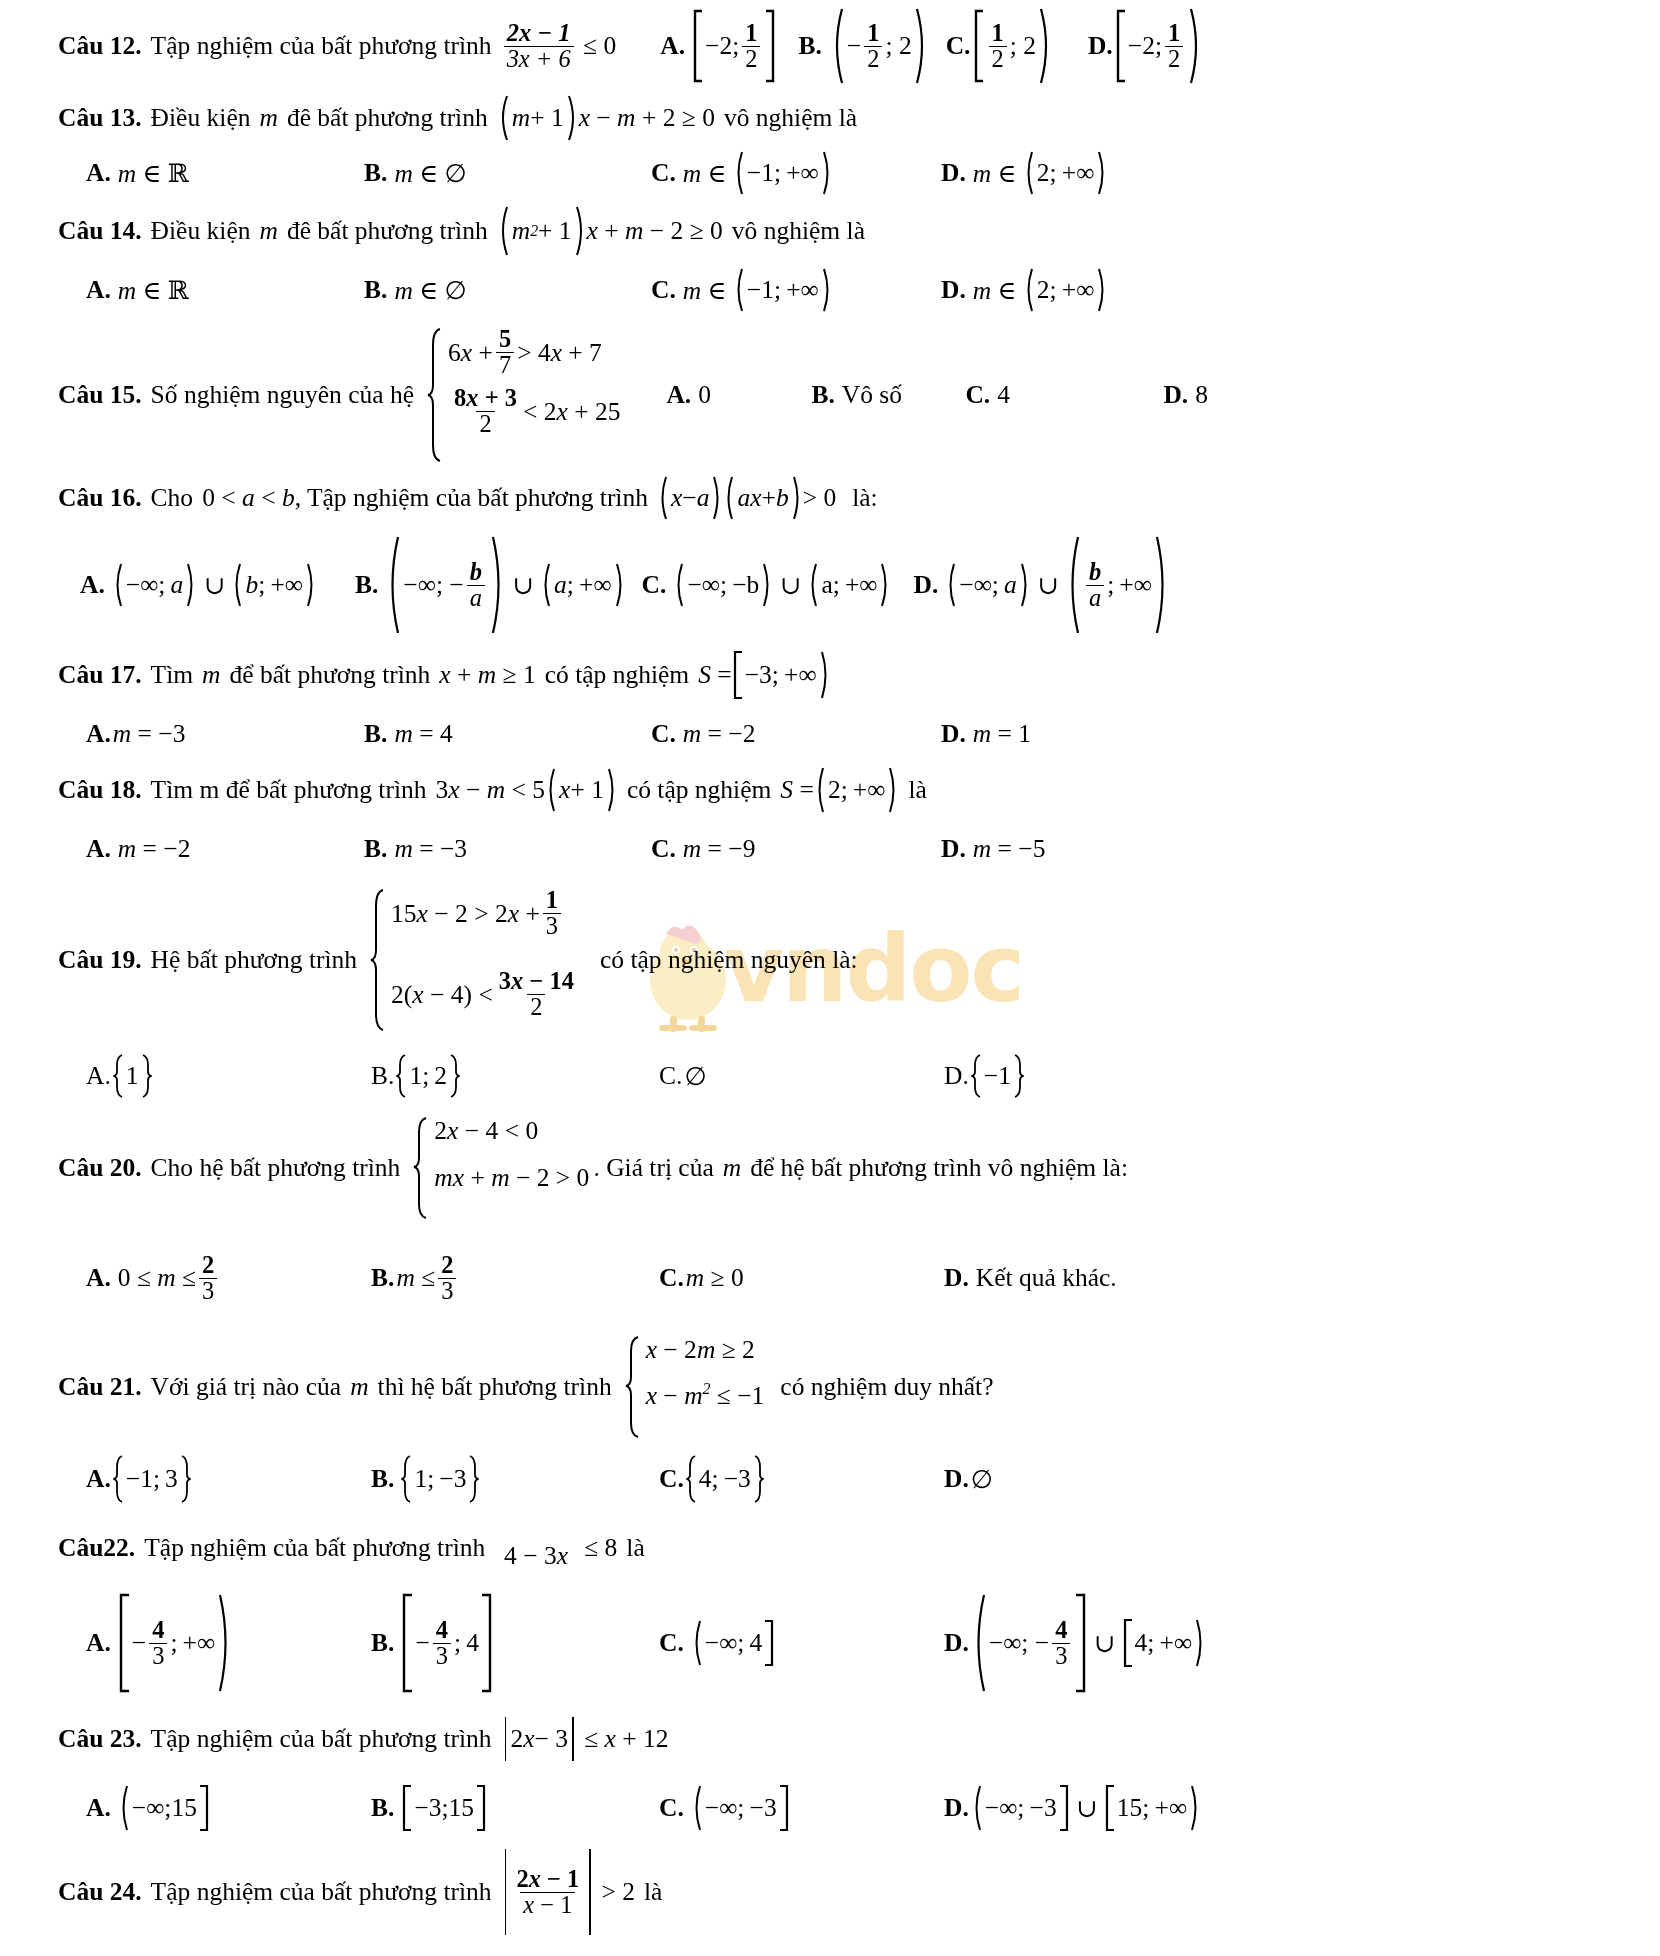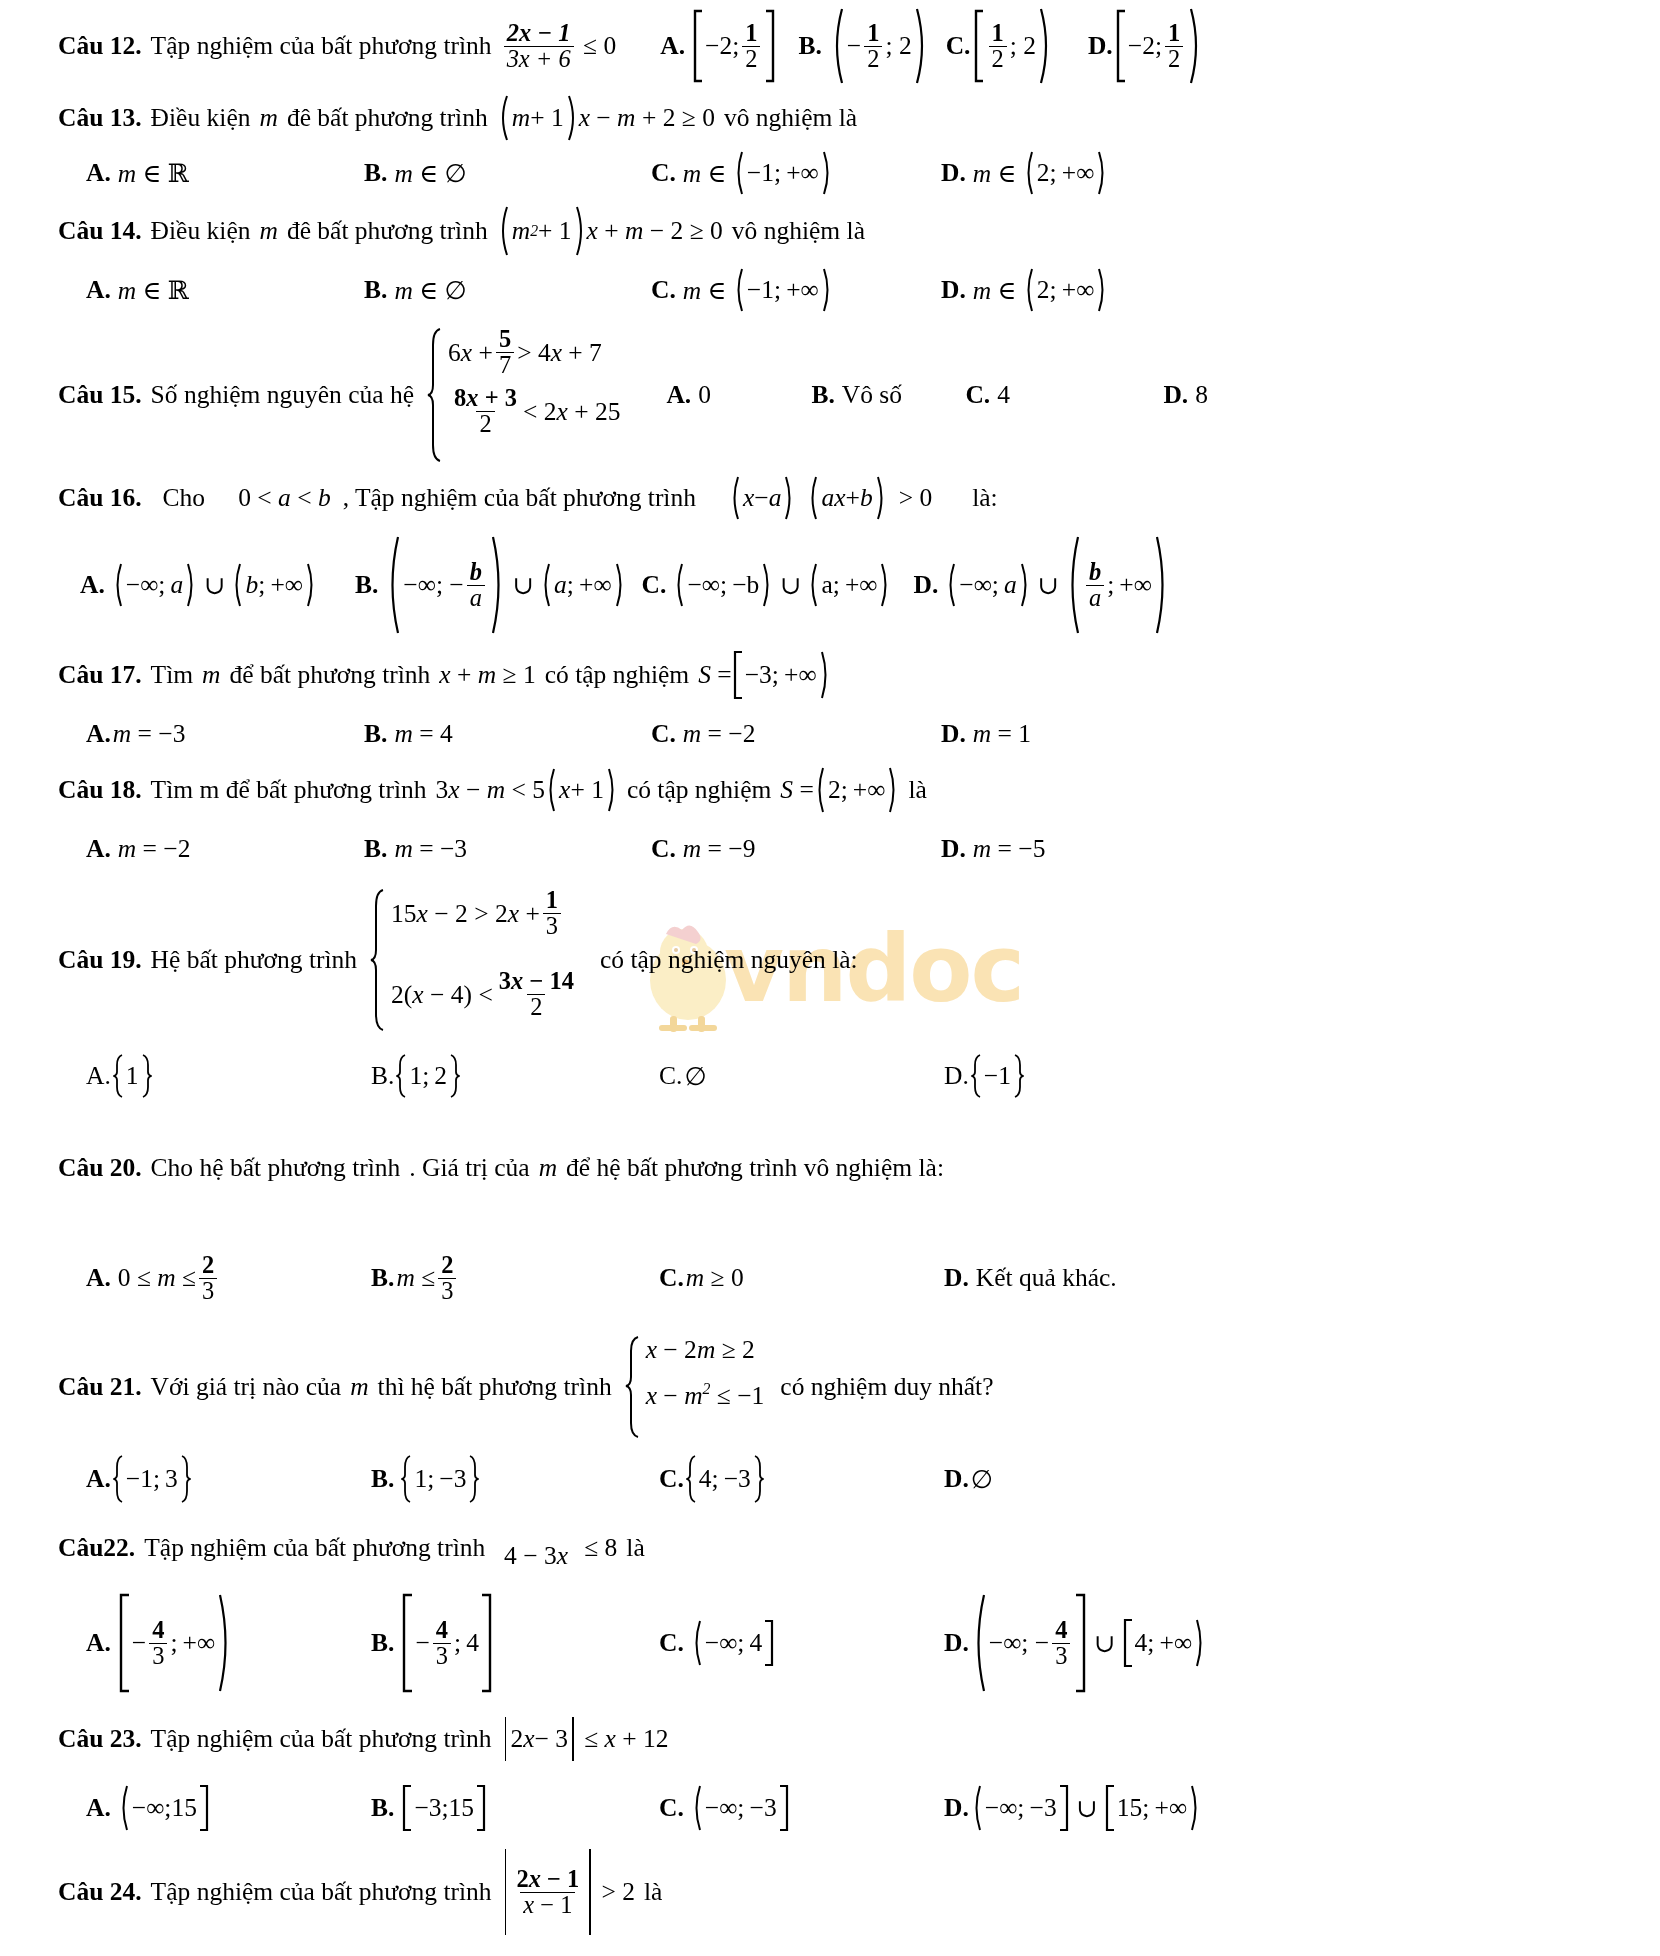--- a/index.html
+++ b/index.html
@@ -438,21 +438,21 @@
     <span class="opt" style="width:198px;">
       <span class="olab">C.</span>
       <span class="mn">4</span>
     </span>
     <span class="opt">
       <span class="olab">D.</span>
       <span class="mn">8</span>
     </span>
   </div>
 
-  <div class="qrow" style="height:56px;gap:12px;">
+  <div class="qrow" style="height:56px;">
     <span class="qlabel">Câu 16.</span>
     <span class="txt">Cho</span>
     <span class="sp"></span>
     <span class="mn">0 &lt; <span class="m">a</span> &lt; <span class="m">b</span></span>
     <span class="txt">, Tập nghiệm của bất phương trình</span>
     <span class="sp"></span>
     <span class="par">
       <span class="d">
           <svg class="d-svg" width="12" height="46" viewBox="0 0 12 46">
             <path d="M9 2 Q2 23 9 44" stroke="#000" stroke-width="2" fill="none"></path>
@@ -806,20 +806,35 @@
             </svg>
           </span>
       </span>
     </span>
   </div>
 
   <div class="qrow" style="height:112px;">
     <span class="qlabel">Câu 20.</span>
     <span class="txt">Cho hệ bất phương trình</span>
     <span class="sp"></span>
+    <span class="sys">
+      <span class="brace">
+        <svg width="16" height="104" viewBox="0 0 16 104">
+            <path d="M13 2 Q6 4 6 16 L6 42 Q6 50 1 51 Q6 52 6 60 L6 88 Q6 100 13 102" stroke="#000" stroke-width="2" fill="none"></path>
+          </svg>
+      </span>
+      <span class="eqs">
+        <div>
+            <span class="mn">2<span class="m">x</span> − 4 &lt; 0</span>
+          </div>
+        <div style="margin-top:18px;">
+            <span class="mn"><span class="m">mx</span> + <span class="m">m</span> − 2 &gt; 0</span>
+          </div>
+      </span>
+    </span>
     <span class="txt">. Giá trị của</span>
     <span class="sp"></span>
     <span class="m">m</span>
     <span class="sp"></span>
     <span class="txt">để hệ bất phương trình vô nghiệm là:</span>
   </div>
 
   <div class="arow" style="height:108px; padding-left:28px;">
     <span class="opt" style="width:285px;">
       <span class="olab">A.</span>

